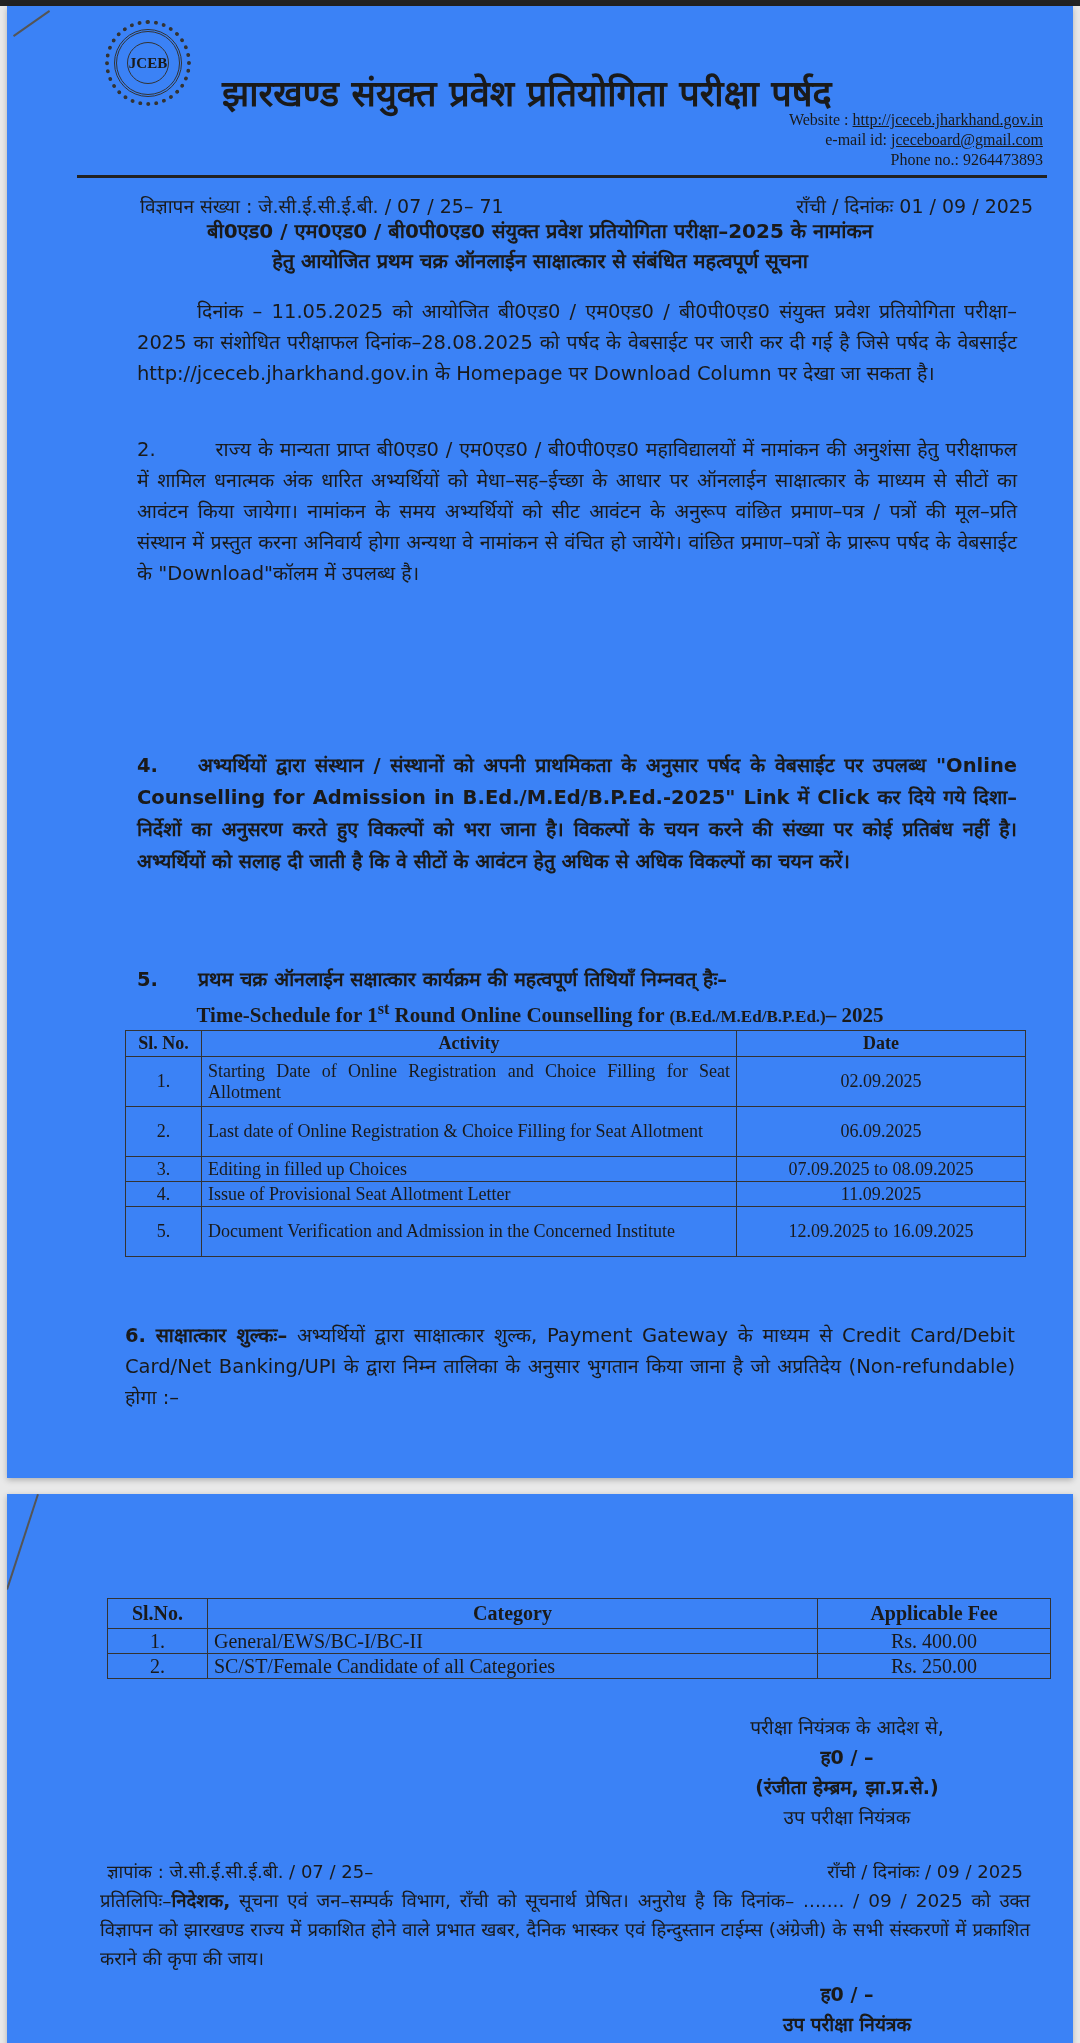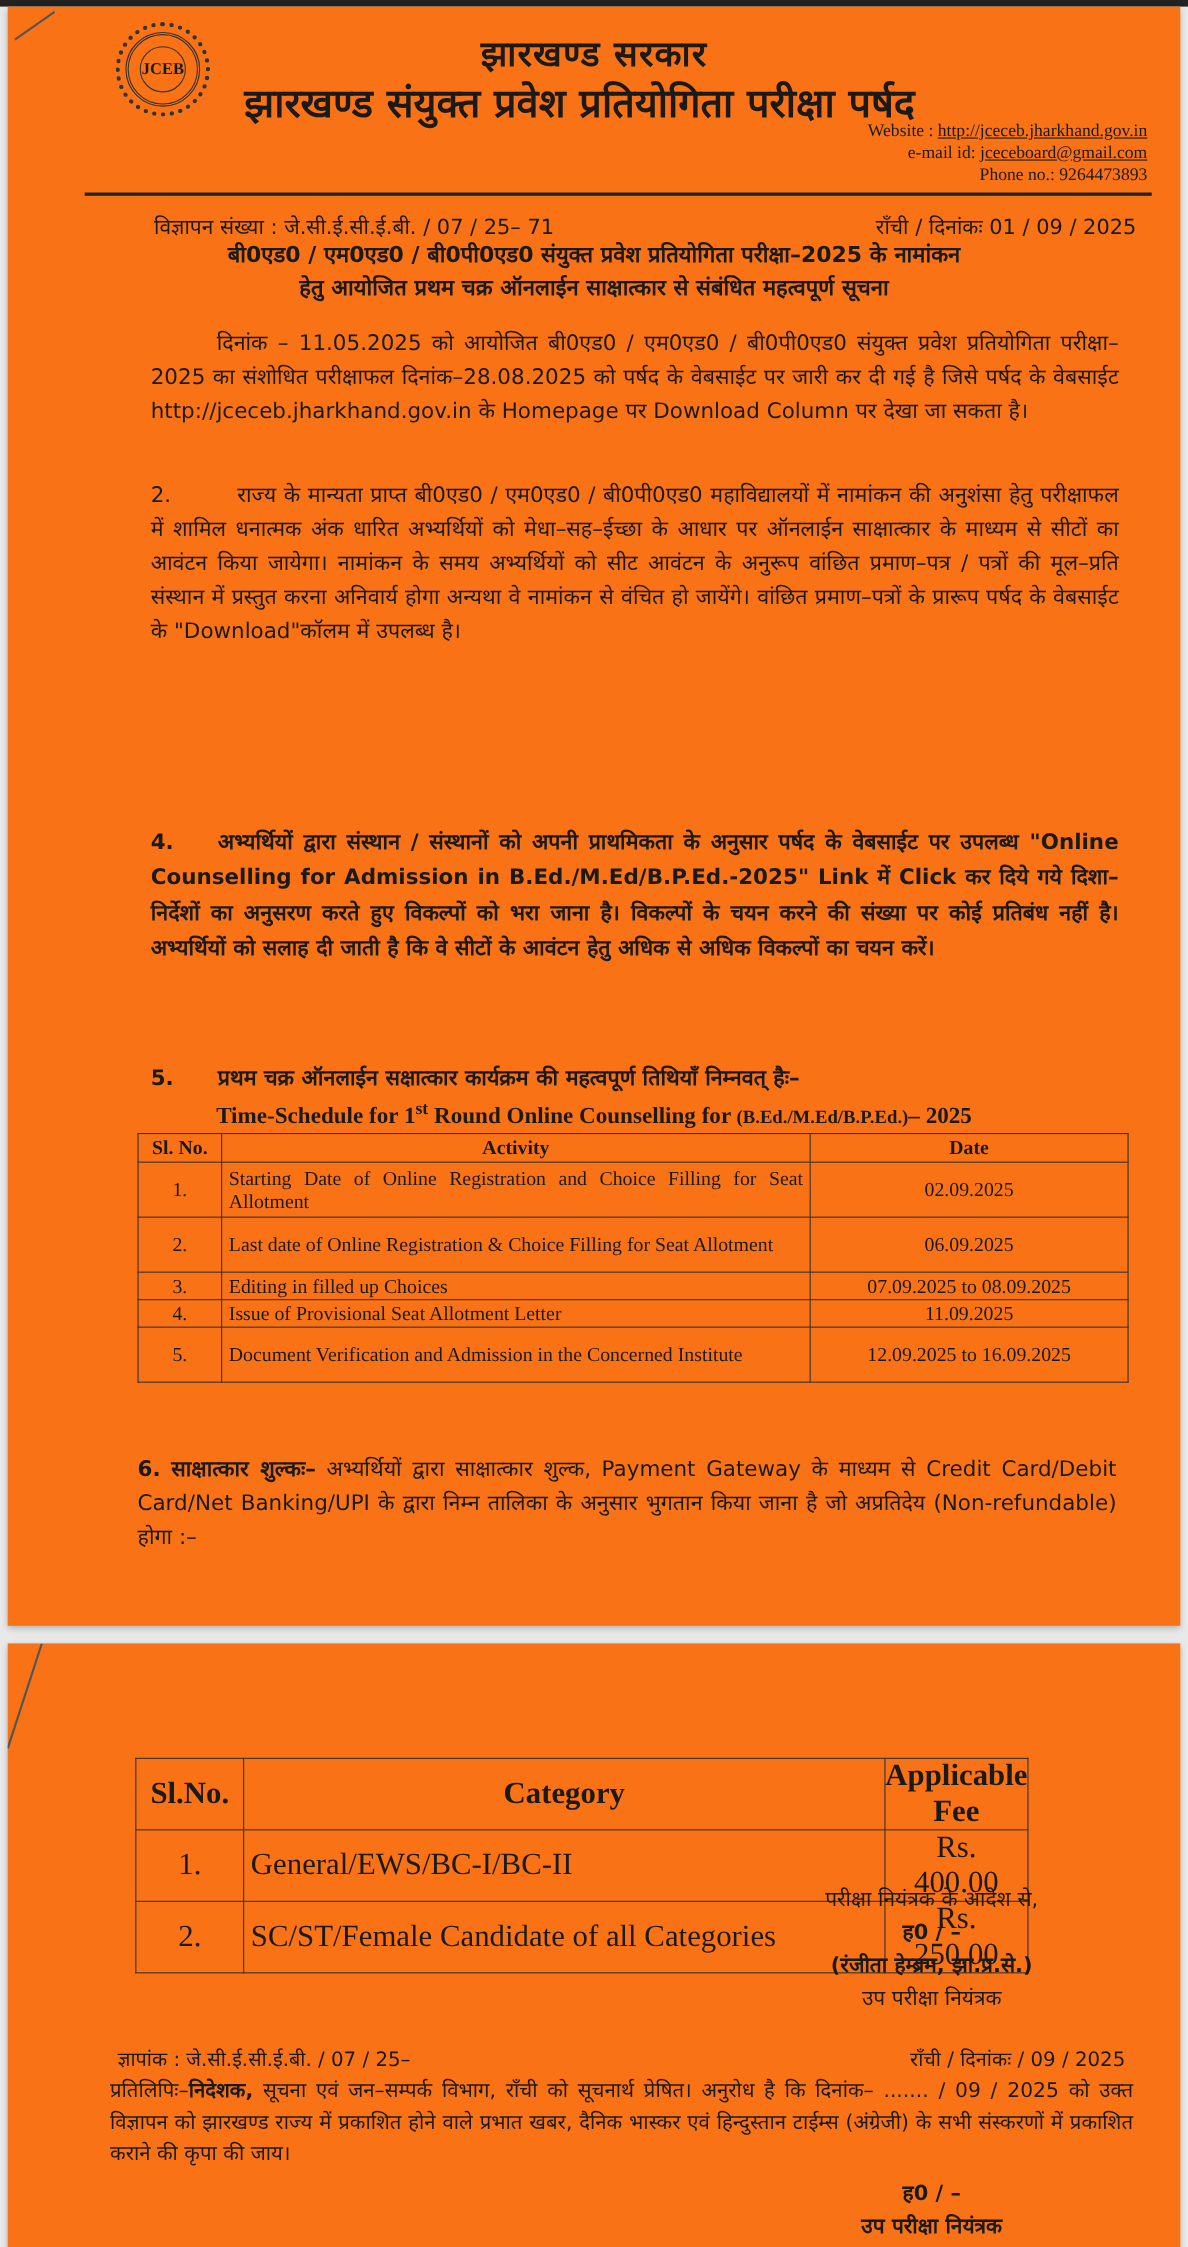--- a/index.html
+++ b/index.html
@@ -5,21 +5,21 @@
   * { box-sizing: border-box; margin: 0; padding: 0; }
   html, body { width: 1080px; height: 2043px; overflow: hidden; }
   body {
     background: #e9e9e9;
     font-family: "Liberation Serif", "DejaVu Serif", serif;
     color: #1a1a1a;
     position: relative;
   }
   .topbar { position: absolute; left: 0; top: 0; width: 1080px; height: 6px; background: #222; }
   .page {
-    position: absolute; left: 7px; width: 1066px; background: #f97316;
+    position: absolute; left: 7px; width: 1066px; background: #3b82f6;
     box-shadow: 0 2px 6px rgba(0,0,0,0.25);
     overflow: hidden;
   }
   .page1 { top: 6px; height: 1472px; }
   .page2 { top: 1494px; height: 560px; }
   .pen-mark { position: absolute; background: #555; width: 2px; transform-origin: top left; }
 
   
   .logo { position: absolute; left: 98px; top: 14px; width: 86px; height: 86px; border-radius: 50%;
     border: 4px dotted #333; display: flex; align-items: center; justify-content: center; }
@@ -50,21 +50,21 @@
   .sched-title small { font-size: 17px; }
 
   table { border-collapse: collapse; position: absolute; font-family: "Liberation Serif", serif; }
   td, th { border: 1.5px solid #333; }
   .t1 { left: 118px; top: 1024px; width: 901px; font-size: 18px; }
   .t1 th { font-weight: bold; height: 26px; }
   .t1 td { padding: 0 6px; line-height: 21px; }
   .t1 td.c { text-align: center; }
   .t1 td.act { text-align: justify; margin-left: 14px; }
 
-  .t2 { left: 116px; top: 104px; width: 812px; font-size: 28px; }
+  .t2 { left: 100px; top: 104px; width: 944px; font-size: 20px; }
   .t2 th { font-weight: bold; height: 30px; }
   .t2 td { padding: 0 6px; height: 25px; }
   .t2 td.c { text-align: center; }
 
   .sig { position: absolute; text-align: center; font-family: "DejaVu Sans", sans-serif; font-size: 19px; line-height: 30px; }
   .foot-ref { position: absolute; left: 100px; right: 50px; top: 365px; display: flex; justify-content: space-between;
     font: 18px "DejaVu Sans", sans-serif; gap: 24px; }
   .foot-para { position: absolute; left: 93px; width: 930px; top: 392px; font: 18.5px "DejaVu Sans", sans-serif;
     line-height: 29px; text-align: justify; }
 </style>
@@ -74,21 +74,20 @@
 <div class="topbar"></div>
 
 <div class="page page1">
   <div class="pen-mark" style="left:42px;top:4px;height:44px;transform:rotate(55deg);"></div>
 
   <div class="logo">
     <div class="logo-inner">
         <div class="logo-core">JCEB</div>
       </div>
   </div>
-  <div class="gov">झारखण्ड सरकार</div>
   <div class="board">झारखण्ड संयुक्त प्रवेश प्रतियोगिता परीक्षा पर्षद</div>
   <div class="contact">
     <div><span>Website : </span><u>http://jceceb.jharkhand.gov.in</u></div>
     <div><span>e-mail id: </span><u>jceceboard@gmail.com</u></div>
     <div><span>Phone no.: </span><span>9264473893</span></div>
   </div>
   <div class="rule"></div>
 
   <div class="refline">
     <span>विज्ञापन संख्या : जे.सी.ई.सी.ई.बी. / 07 / 25– 71</span>

